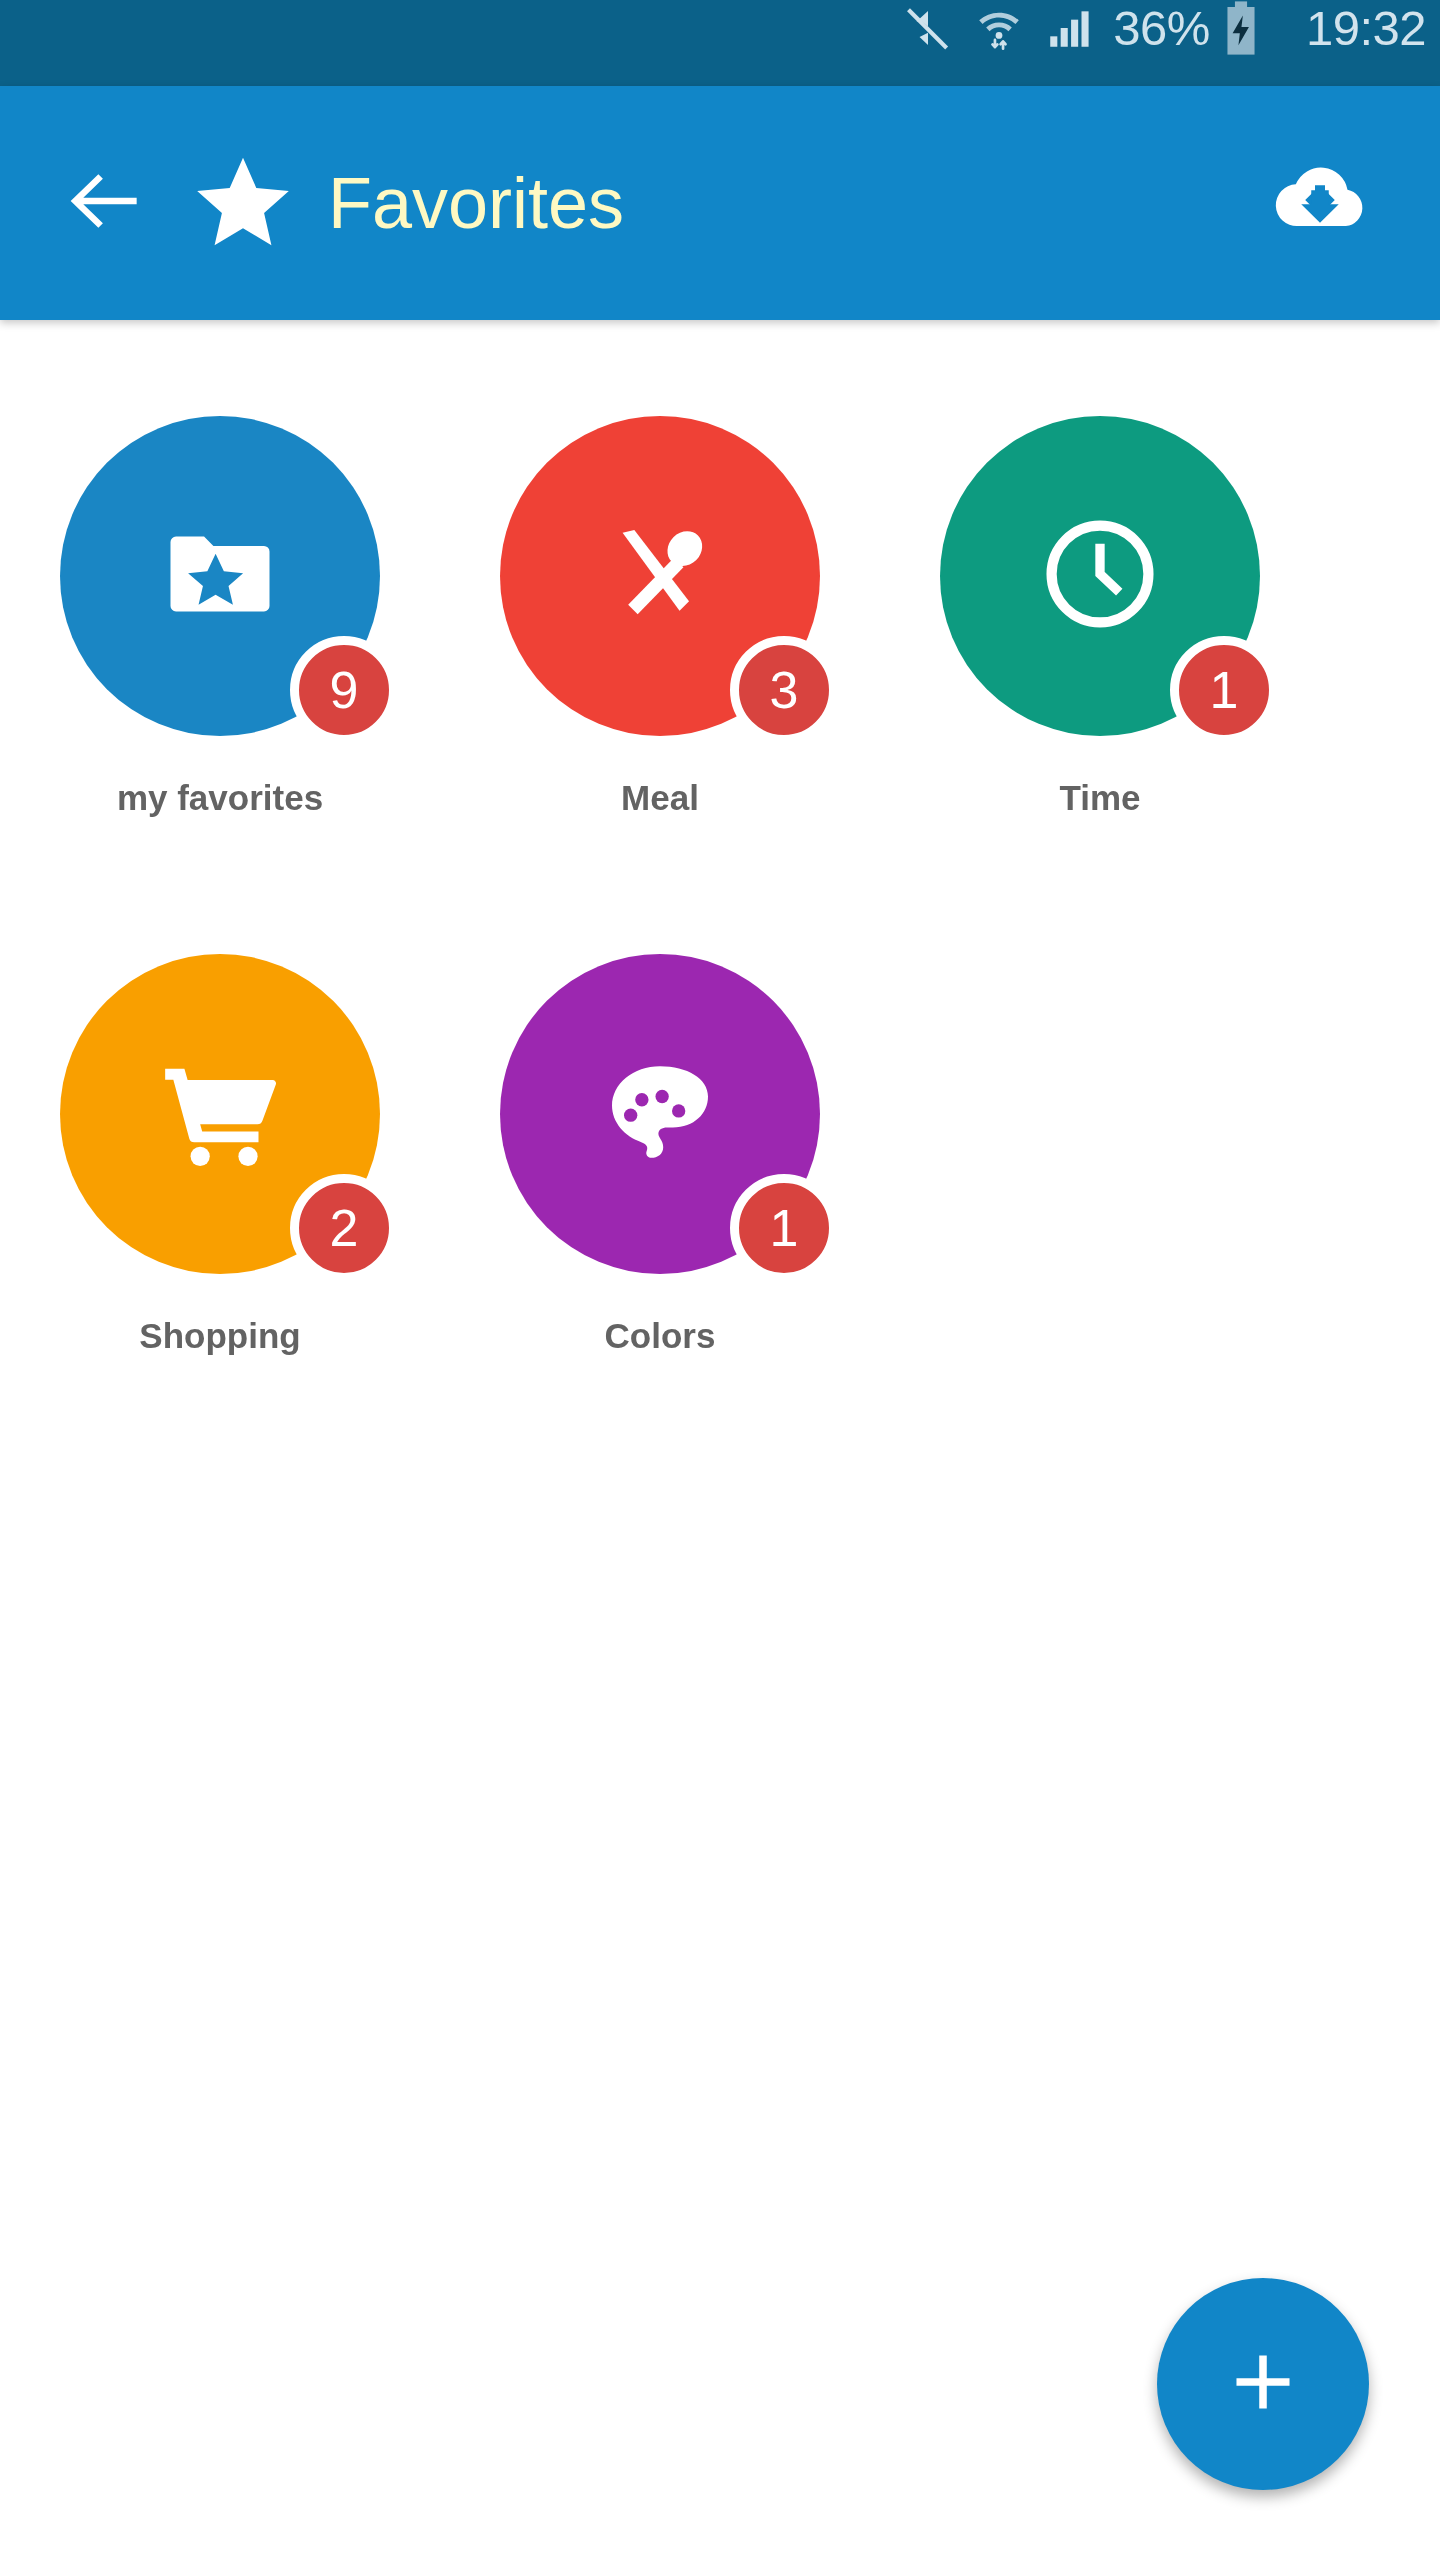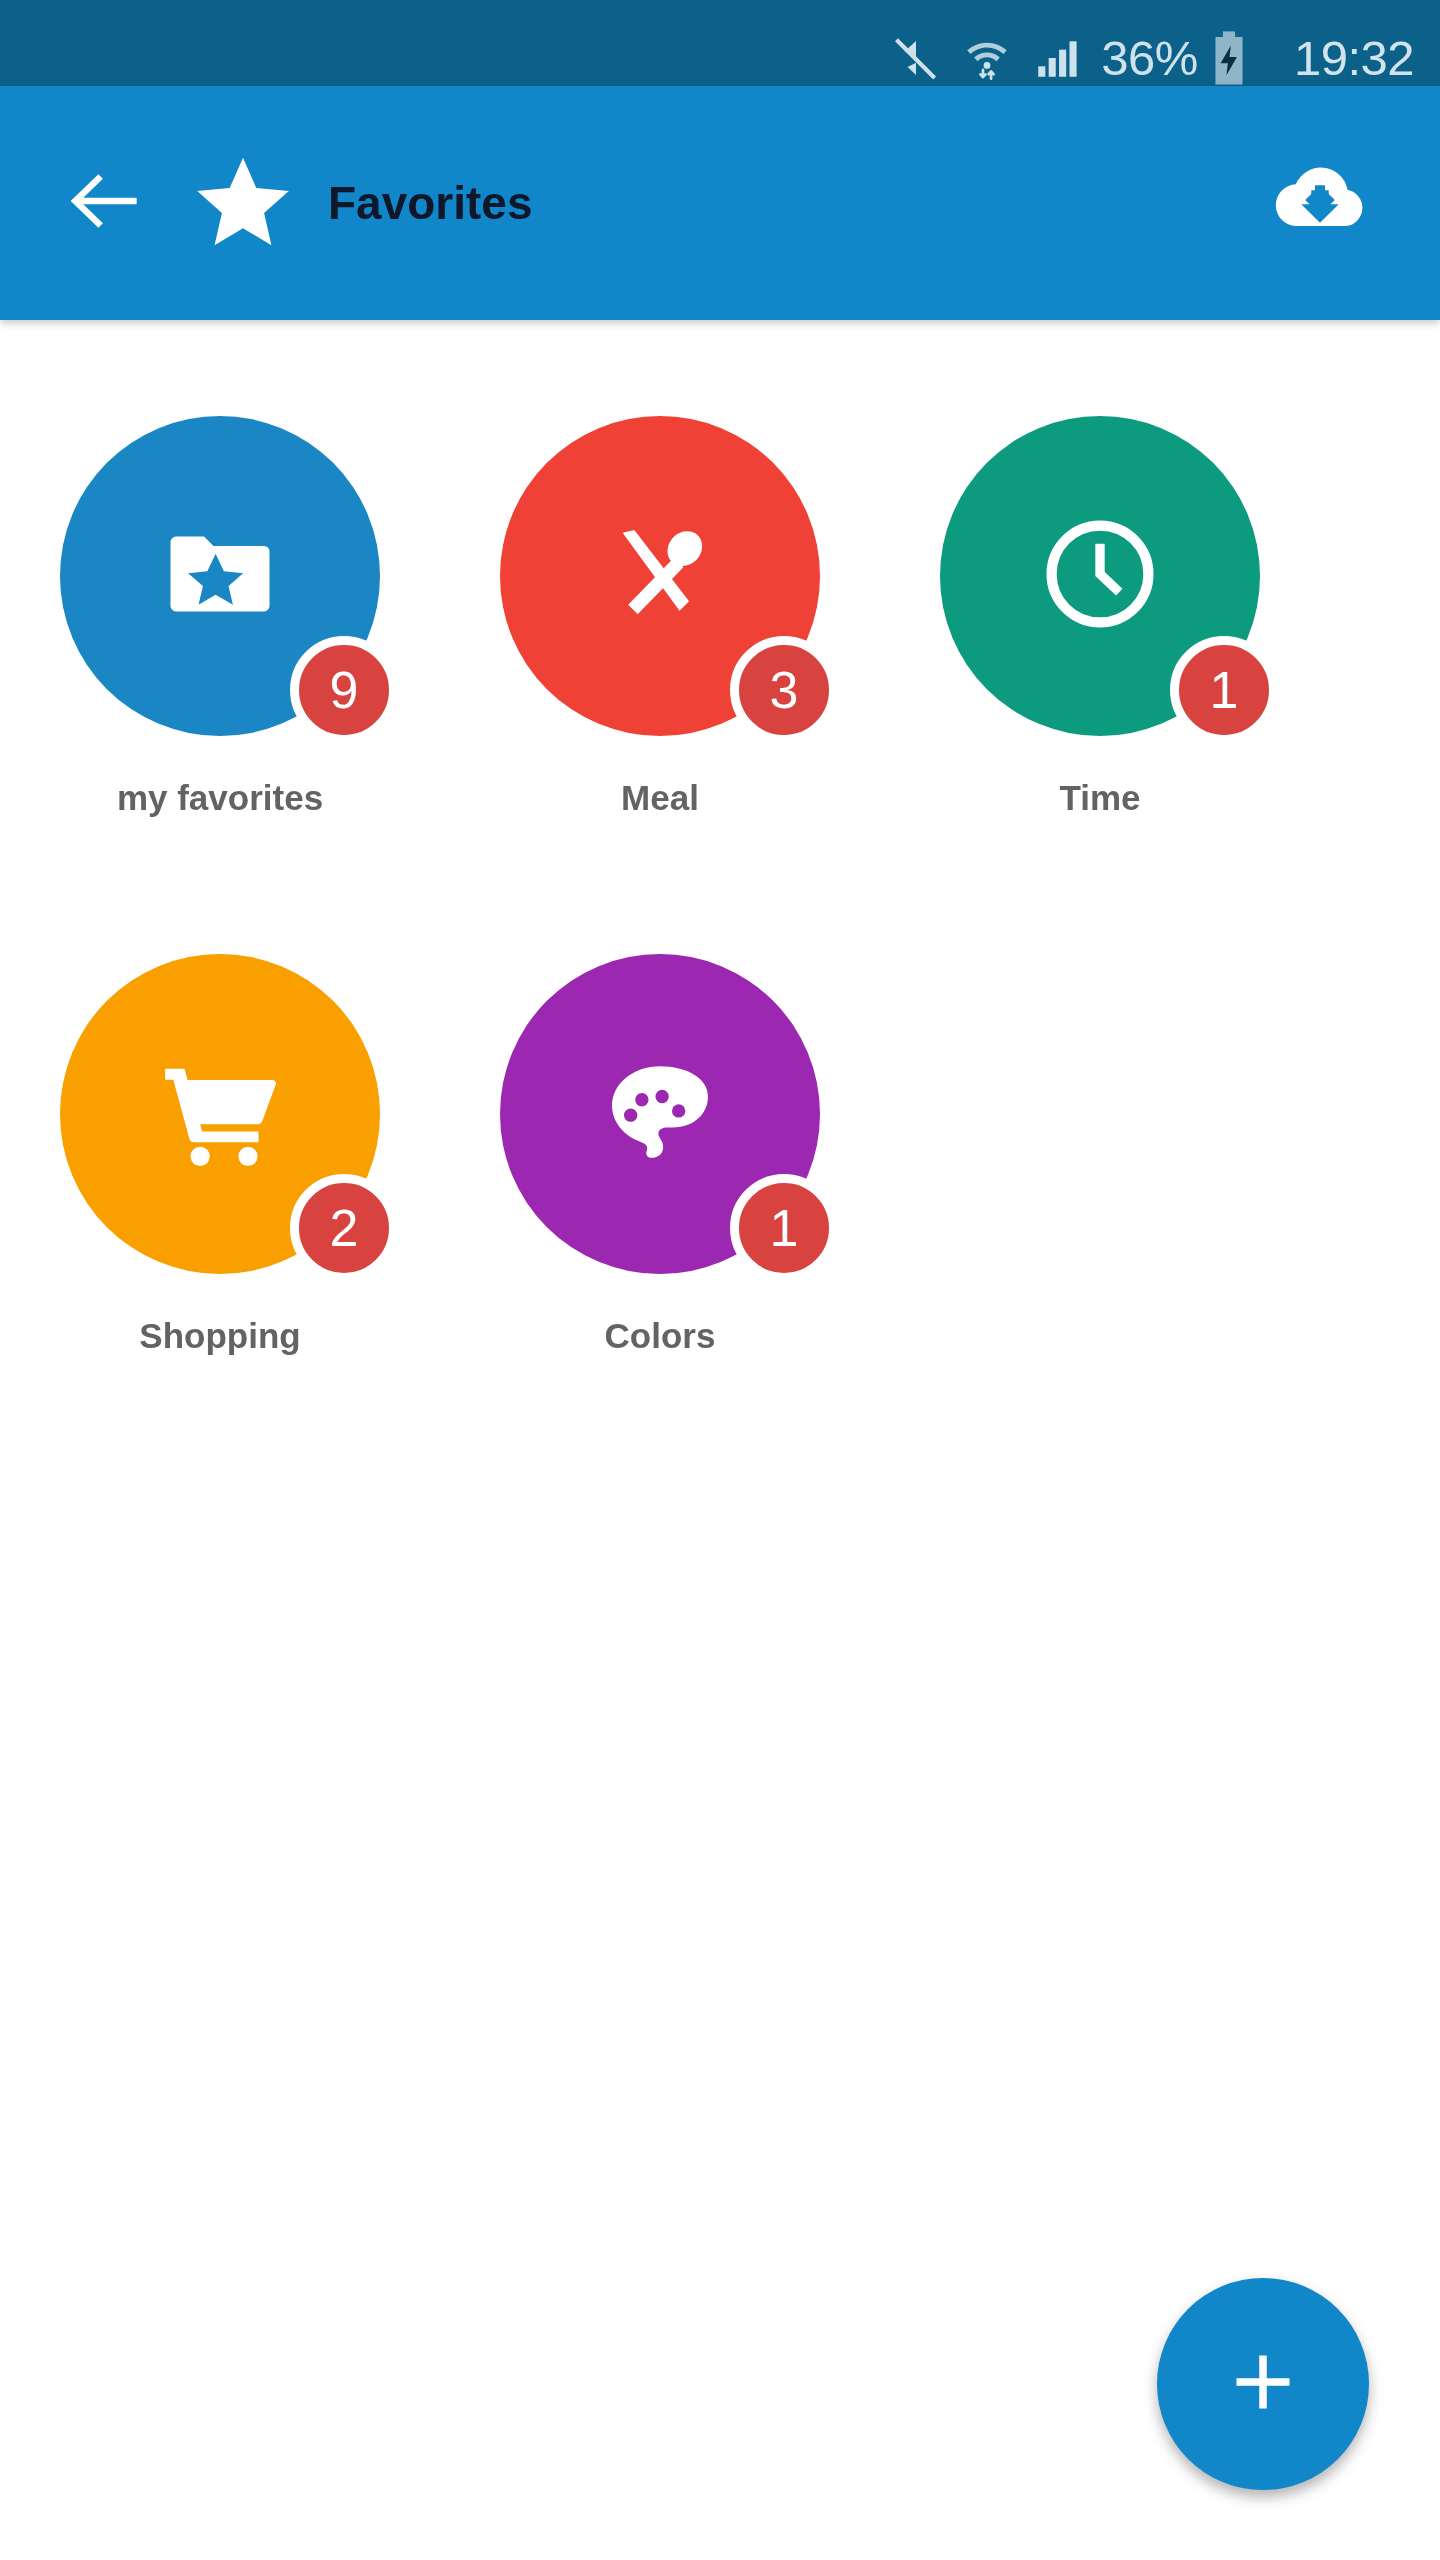--- a/index.html
+++ b/index.html
@@ -22,23 +22,23 @@
   }
 
   
   #status-bar {
     position: absolute;
     top: 0; left: 0;
     width: 1440px;
     height: 86px;
     background: #0b6189;
     display: flex;
-    align-items: flex-end;
+    align-items: flex-start;
     justify-content: flex-end;
-    padding-right: 26px;
+    padding-right: 14px;
   }
   .status-group {
     display: flex;
     align-items: center;
     gap: 0px;
   }
   .sb-icon {
     display: inline-flex;
     align-items: center;
     justify-content: center;
@@ -72,23 +72,23 @@
     margin-left: 46px;
     display: flex; align-items: center; justify-content: center;
     cursor: pointer;
   }
   #app-bar-star {
     margin-left: 22px;
     display: flex; align-items: center; justify-content: center;
   }
   #app-bar-title {
     margin-left: 30px;
-    color: #0f172a;
-    font-size: 46px;
-    font-weight: 700;
+    color: #fef9c3;
+    font-size: 72px;
+    font-weight: 400;
     letter-spacing: 0px;
     white-space: nowrap;
     font-family: "Liberation Sans", sans-serif;
   }
   #download-button {
     margin-left: auto;
     margin-right: 60px;
     width: 120px; height: 120px;
     display: flex; align-items: center; justify-content: center;
     cursor: pointer;

